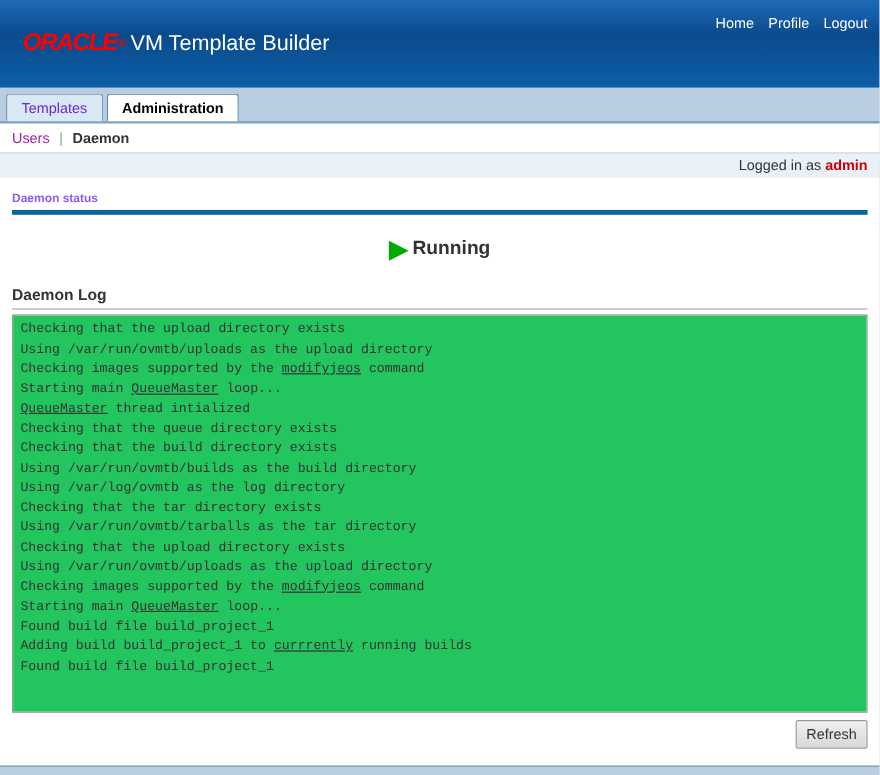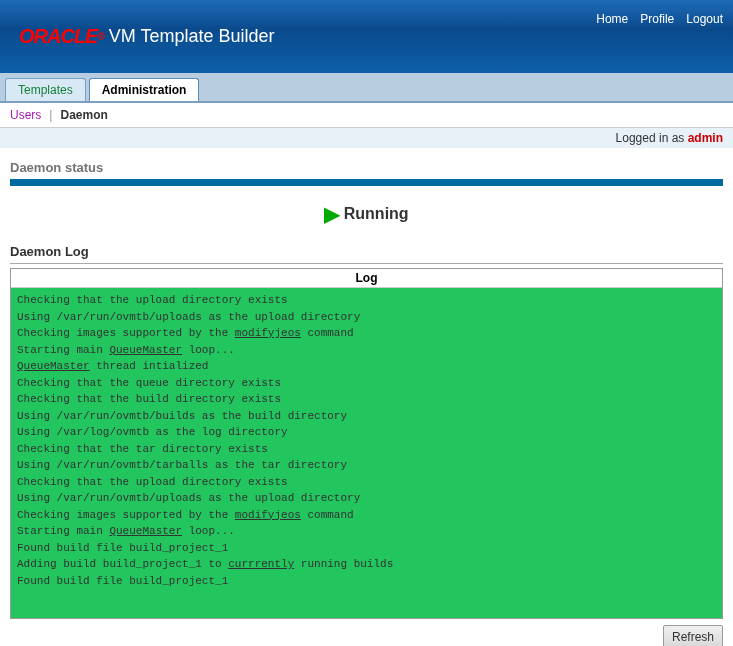--- a/index.html
+++ b/index.html
@@ -61,21 +61,21 @@
       align-items: flex-end;
       border-bottom: 2px solid #7a9fc0;
     }
     .tab {
       padding: 4px 12px;
       font-size: 12px;
       cursor: pointer;
       border: 1px solid #7a9fc0;
       border-bottom: none;
       background: #d8e8f4;
-      color: #15803d;
+      color: #6d28d9;
       margin-right: 3px;
       border-radius: 3px 3px 0 0;
     }
     .tab.active {
       background: white;
       font-weight: bold;
       color: #000;
       border-color: #5a8ab0;
     }
 
@@ -115,25 +115,25 @@
     }
 
     
     .content {
       background: white;
       margin: 0;
       padding: 8px 10px;
     }
 
     .section-title {
-      font-size: 13px;
-      font-weight: bold;
-      color: #737373;
+      font-size: 10px;
+      font-weight: bold;
+      color: #8b5cf6;
       padding: 4px 0;
-      border-bottom: 7px solid #0369a1;
+      border-bottom: 4px solid #0369a1;
       margin-bottom: 8px;
     }
 
     
     .status-area {
       display: flex;
       justify-content: center;
       align-items: center;
       padding: 8px 0;
       font-size: 16px;
@@ -247,21 +247,20 @@
   <div class="section-title">Daemon status</div>
 
   <div class="status-area">
     <span class="status-arrow">▶</span>
     <span>Running</span>
   </div>
 
   <div class="daemon-log-section">
     <div class="log-header">Daemon Log</div>
     <div class="log-box-wrapper">
-      <div class="log-label-row">Log</div>
       <div class="log-box" id="log-content">
           <div>Checking that the upload directory exists</div>
           <div>Using /var/run/ovmtb/uploads as the upload directory</div>
           <div>Checking images supported by the <span style="text-decoration:underline">modifyjeos</span> command</div>
           <div>Starting main <span style="text-decoration:underline">QueueMaster</span> loop...</div>
           <div><span style="text-decoration:underline">QueueMaster</span> thread intialized</div>
           <div>Checking that the queue directory exists</div>
           <div>Checking that the build directory exists</div>
           <div>Using /var/run/ovmtb/builds as the build directory</div>
           <div>Using /var/log/ovmtb as the log directory</div>

